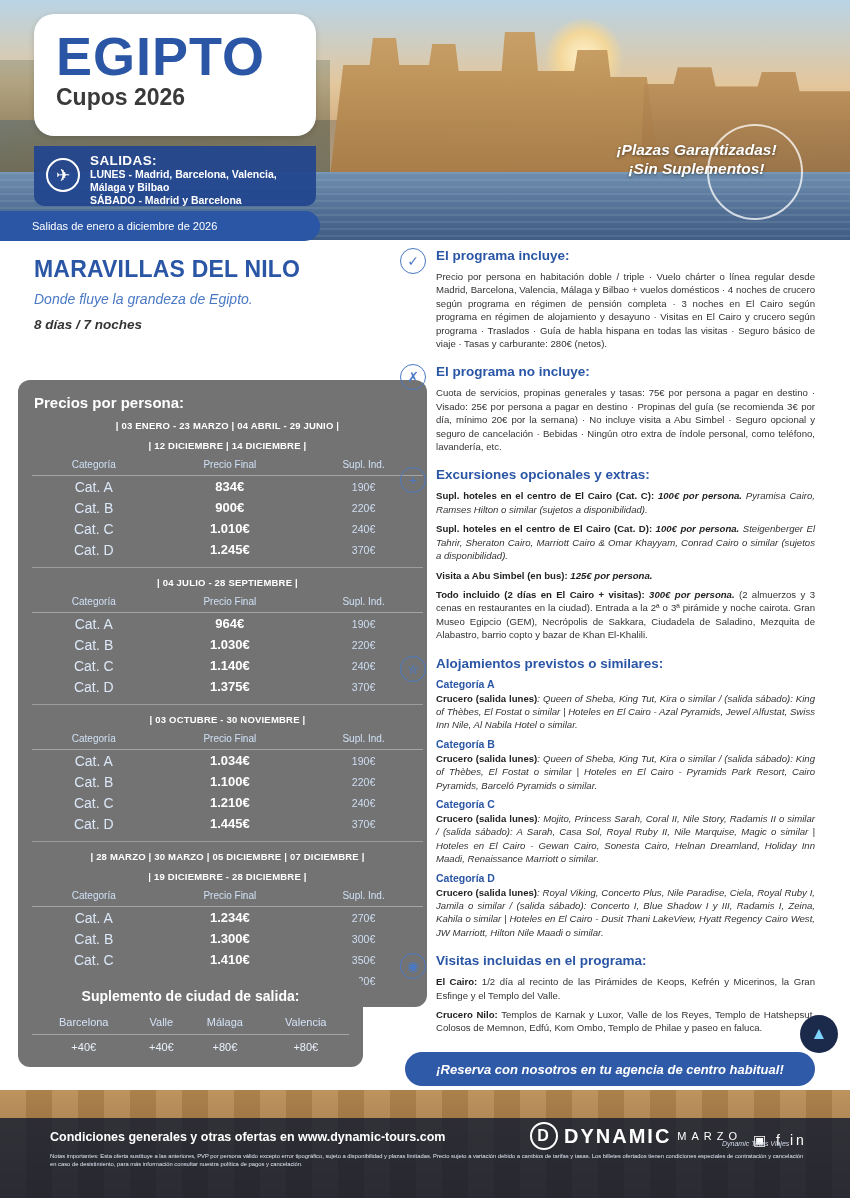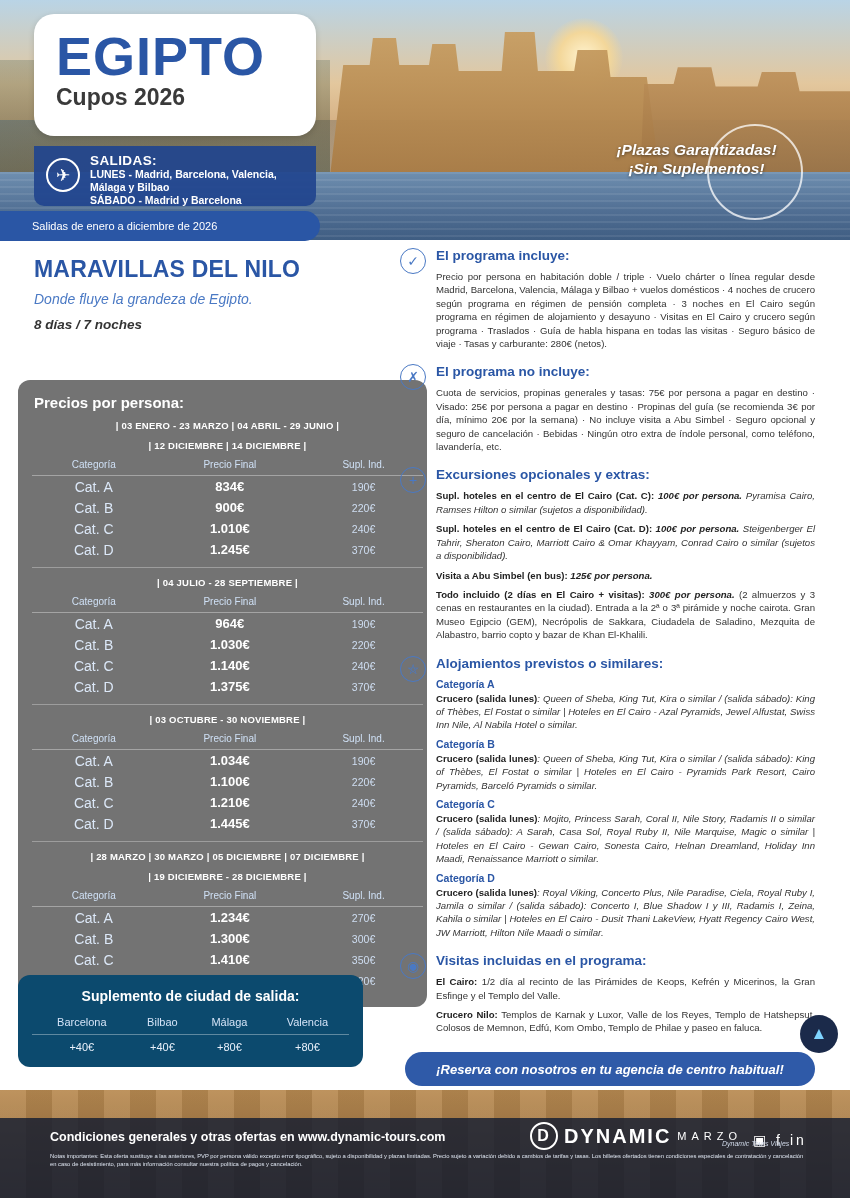--- a/index.html
+++ b/index.html
@@ -124,21 +124,21 @@
   }
   table.prices td {
     font-size:11px; color:#dce8f8; text-align:center; padding:2.5px 0;
   }
   table.prices td.cat { font-size:14px; }
   table.prices td.pf { font-size:13px; font-weight:bold; color:#ffffff; }
   table.prices td.si { font-size:10.5px; color:#cfdef2; }
   .sep-line { height:1px; background:rgba(255,255,255,.3); margin:7px 0 0 0; }
 
   .supp-panel {
-    position:absolute; left:18px; top:975px; width:345px; background:#0c4a6e;
+    position:absolute; left:18px; top:975px; width:345px; background:#737373;
     border-radius:12px; padding:13px 14px 14px 14px; color:#fff;
   }
   .supp-panel h3 { margin:0 0 9px 0; font-size:14px; font-weight:bold; text-align:center; }
   table.supp { width:100%; border-collapse:collapse; }
   table.supp th { font-size:11px; font-weight:normal; color:#d4e3f7; padding:3px 0 6px; border-bottom:1px solid rgba(255,255,255,.35); }
   table.supp td { font-size:11px; text-align:center; padding:6px 0 0; color:#eaf1fb; }
 
   
   .right-col { position:absolute; left:400px; top:245px; width:415px; }
   .sec { margin-bottom:14px; position:relative; padding-left:36px; }
@@ -370,21 +370,21 @@
     </tbody>
       </table>
   </div>
 
   <div class="supp-panel">
     <h3>Suplemento de ciudad de salida:</h3>
     <table class="supp">
       <tbody>
           <tr>
         <th>Barcelona</th>
-        <th>Bilbao</th>
+        <th>Valle</th>
         <th>Málaga</th>
         <th>Valencia</th>
       </tr>
       <tr>
         <td>+40€</td>
         <td>+40€</td>
         <td>+80€</td>
         <td>+80€</td>
       </tr>
     </tbody>

